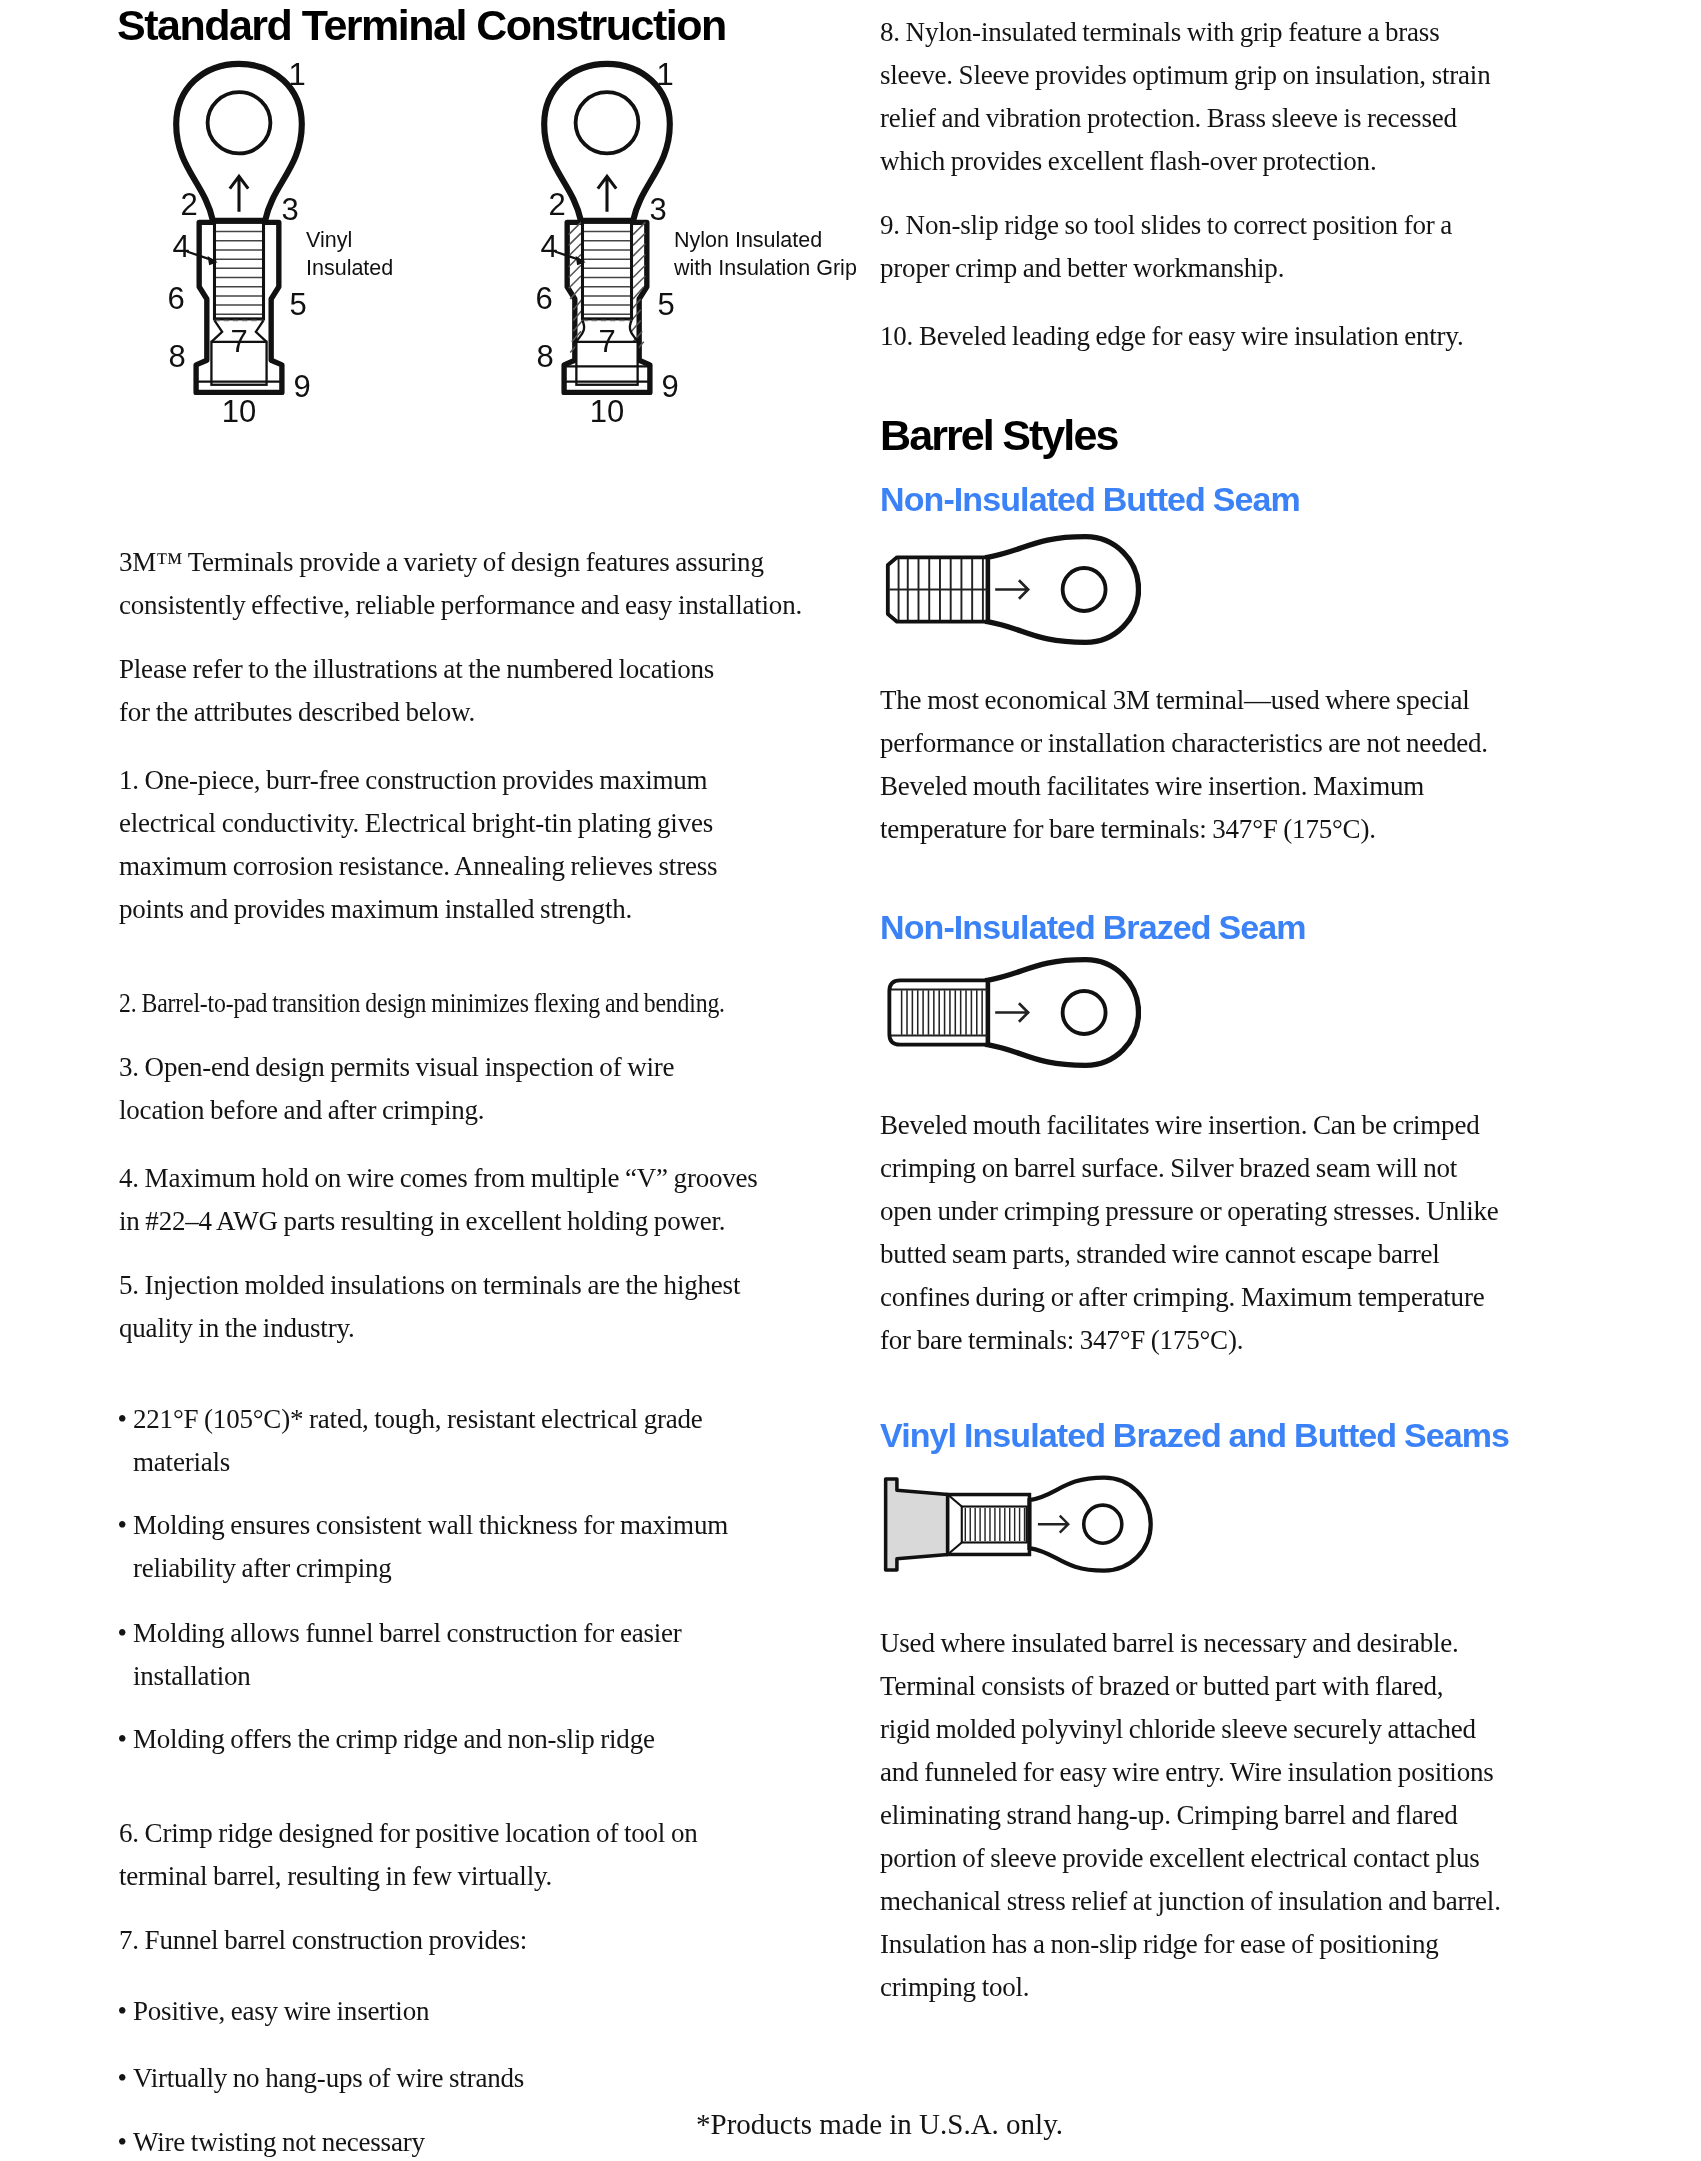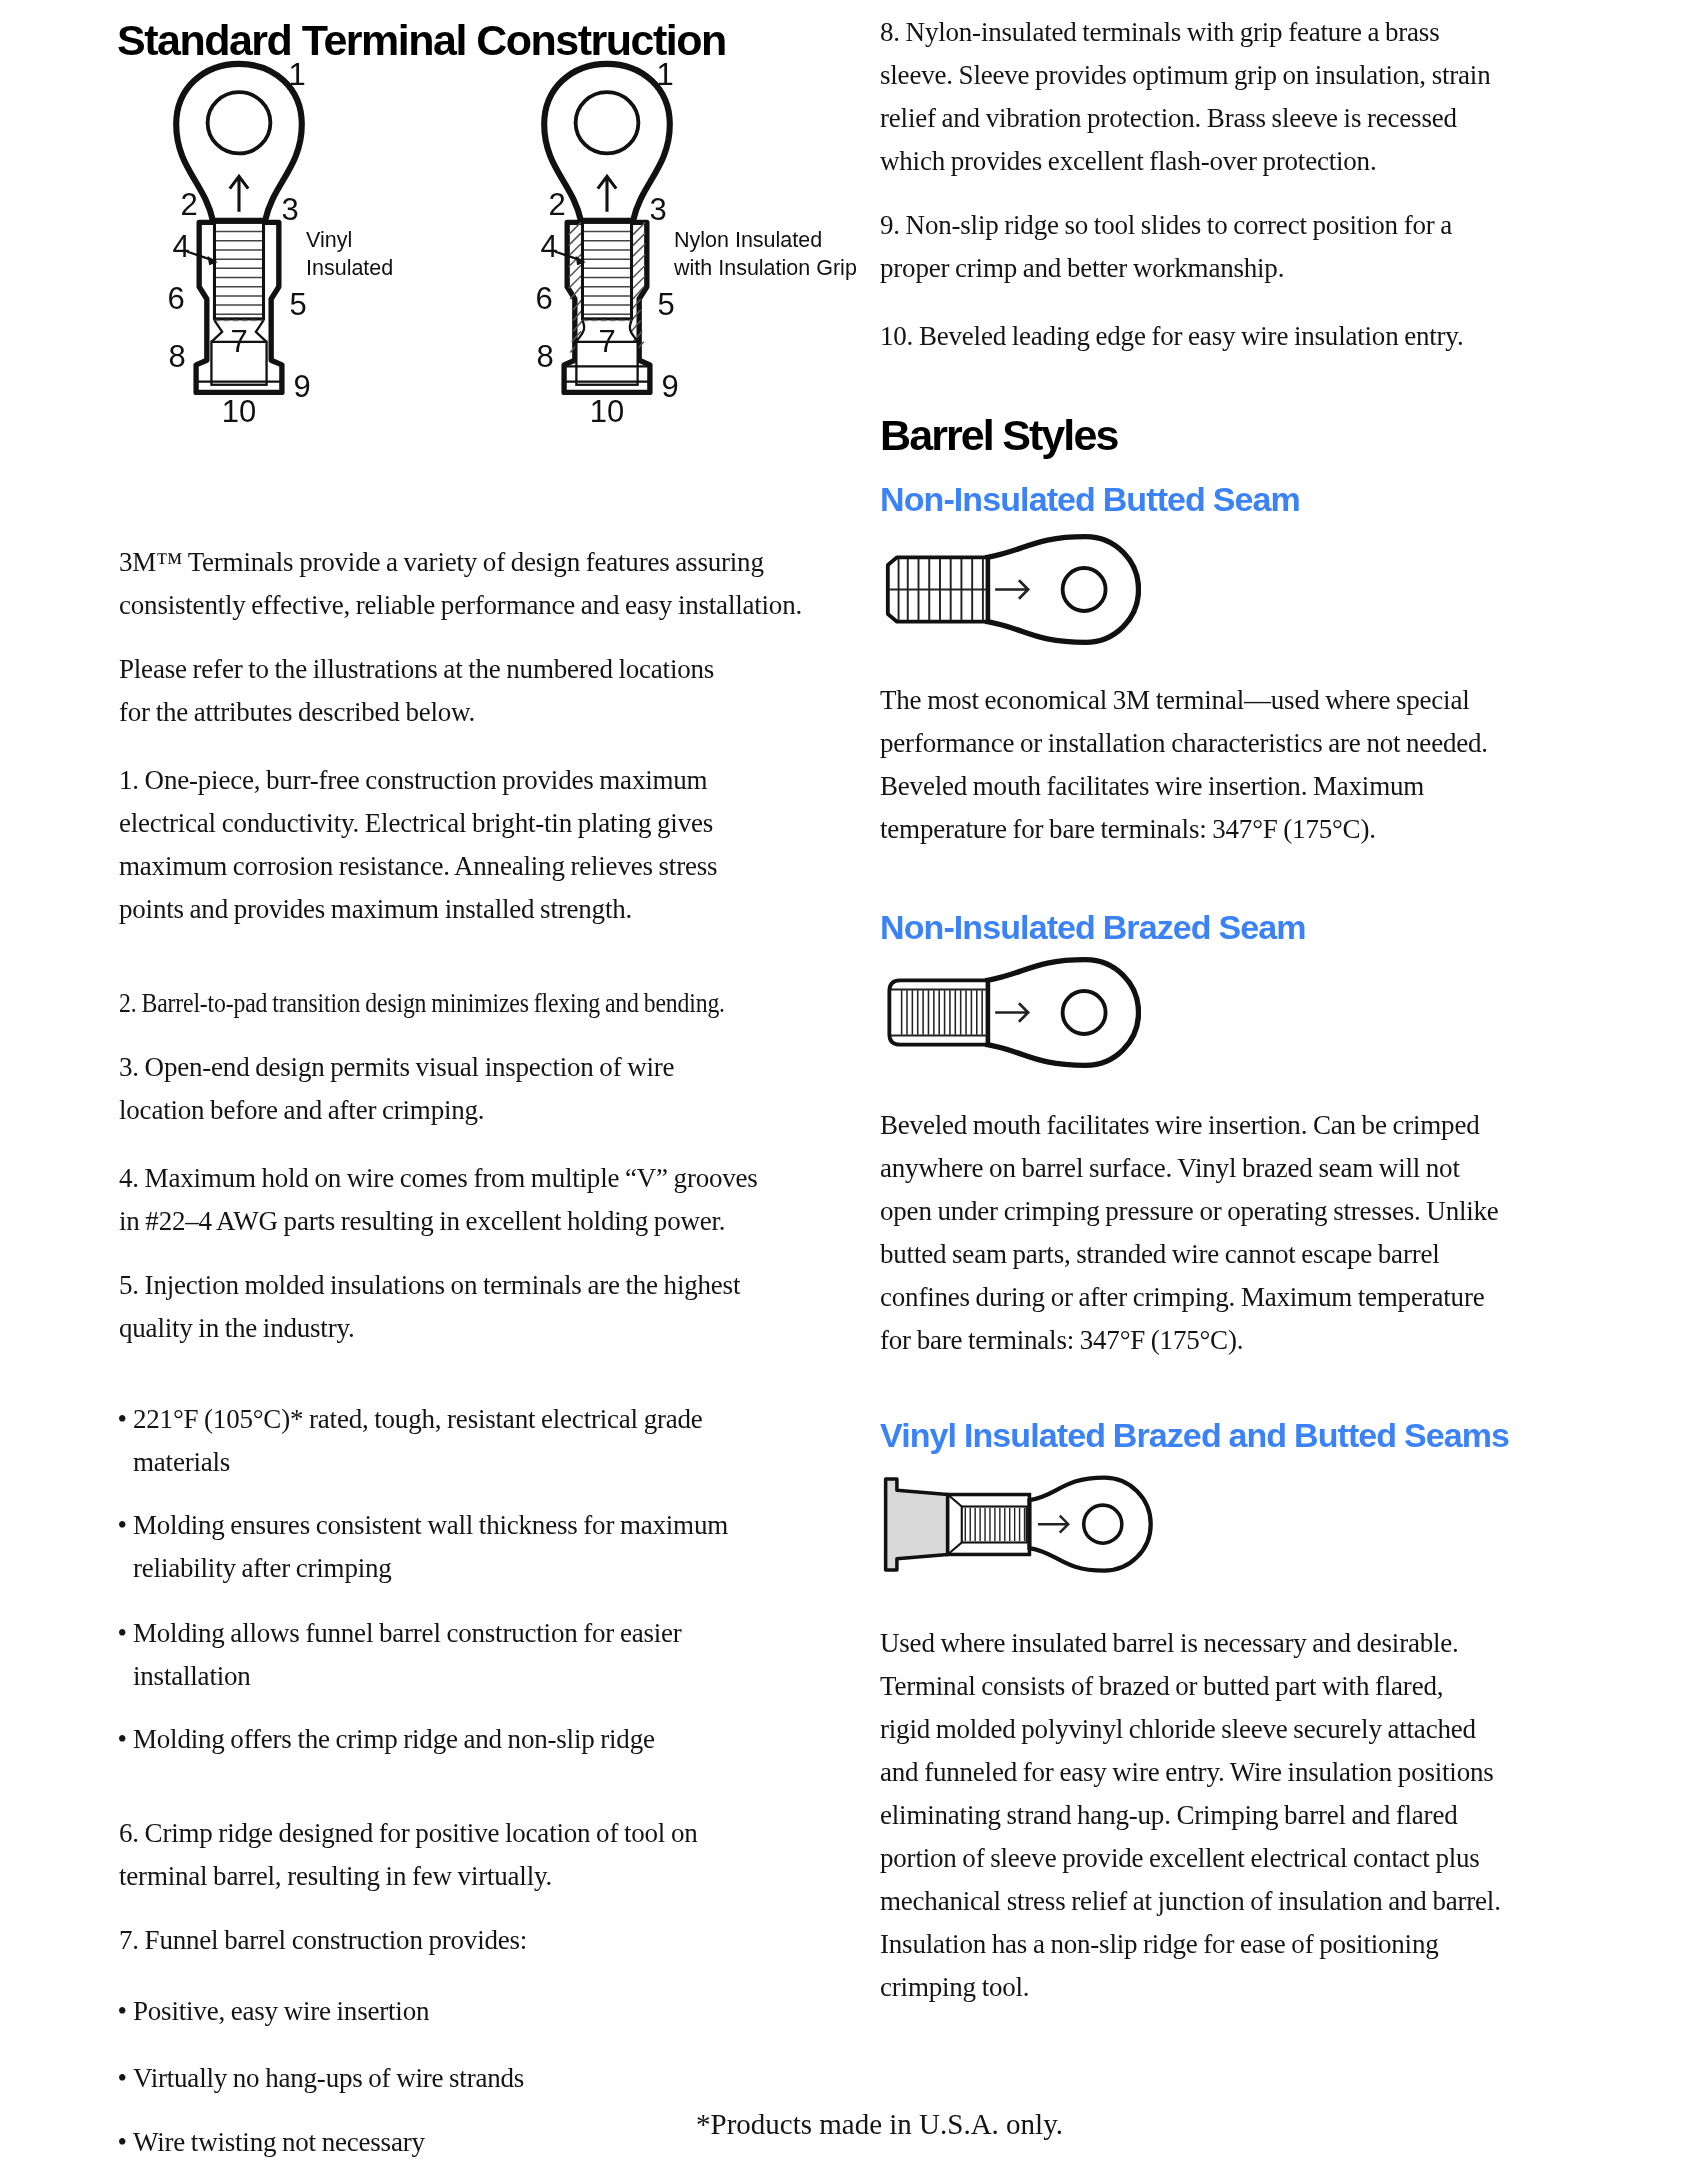--- a/index.html
+++ b/index.html
@@ -40,21 +40,21 @@
   
   .figure{position:relative;height:115px;}
   .footnote{position:absolute;left:696px;top:2108px;font-size:29px;
             font-family:"Liberation Serif",serif;color:#141414;white-space:nowrap;}
 </style>
 </head>
 <body>
 
 <div class="page">
 
-  <div class="h1" style="left:117px;top:17px;text-align:center;">Standard Terminal Construction</div>
+  <div class="h1" style="left:117px;top:2px;text-align:center;">Standard Terminal Construction</div>
 
   <div class="term" id="term-left">
     <svg viewBox="0 0 240 470" width="184" height="360">
       <path d="M 86,210 C 76,162 38,140 38,84 C 38,37 74,5 120,5 C 166,5 202,37 202,84 C 202,140 164,162 154,210 Z" fill="#fff" stroke="#111" stroke-width="8" stroke-linejoin="round"></path>
       <ellipse cx="120" cy="82" rx="41" ry="40" fill="#fff" stroke="#111" stroke-width="5"></ellipse>
       <path d="M120,198 V154 M108,168 L120,152 L132,168" fill="none" stroke="#111" stroke-width="4"></path>
       <path d="M 68,212 H 172 V 296 L 162,312 V 392 L 176,398 V 434 H 64 V 398 L 78,392 V 312 L 68,296 Z" fill="#fff" stroke="#111" stroke-width="7" stroke-linejoin="round"></path>
       <rect x="88" y="212" width="64" height="126" fill="#fff" stroke="#111" stroke-width="4"></rect>
       <path d="M90,224 H150 M90,236 H150 M90,248 H150 M90,260 H150 M90,272 H150 M90,284 H150 M90,296 H150 M90,308 H150 M90,320 H150 M90,332 H150" stroke="#444" stroke-width="2"></path>
       <path d="M88,340 H152" stroke="#777" stroke-width="2" stroke-dasharray="7 5"></path>
@@ -224,21 +224,21 @@
         <path d="M 140,33 C 190,24 200,6 268,6 A 69 69 0 1 1 268,144 C 200,144 190,126 140,117 Z" fill="#fff" stroke="#111" stroke-width="7"></path>
         <circle cx="266" cy="75" r="28" fill="#fff" stroke="#111" stroke-width="5"></circle>
         <path d="M 26,33 H 140 V 117 H 26 Q 12,117 12,103 V 47 Q 12,33 26,33 Z" fill="#fff" stroke="#111" stroke-width="5"></path>
         <path d="M14,45 H140 M14,105 H140" stroke="#222" stroke-width="2.5"></path>
         <path d="M28,46 V104 M35,46 V104 M42,46 V104 M49,46 V104 M56,46 V104 M63,46 V104 M70,46 V104 M77,46 V104 M84,46 V104 M91,46 V104 M98,46 V104 M105,46 V104 M112,46 V104 M119,46 V104 M126,46 V104 M133,46 V104" stroke="#222" stroke-width="2"></path>
         <path d="M150,75 H192 M181,63 L193,75 L181,87" fill="none" stroke="#222" stroke-width="3.5"></path>
       </svg>
     </div>
     <div class="g44">
       <div class="ln">Beveled mouth facilitates wire insertion. Can be crimped</div>
-      <div class="ln">anywhere on barrel surface. Vinyl brazed seam will not</div>
+      <div class="ln">crimping on barrel surface. Silver brazed seam will not</div>
       <div class="ln">open under crimping pressure or operating stresses. Unlike</div>
       <div class="ln">butted seam parts, stranded wire cannot escape barrel</div>
       <div class="ln">confines during or after crimping. Maximum temperature</div>
       <div class="ln">for bare terminals: 347°F (175°C).</div>
     </div>
 
     <div class="h2-flow g72">Vinyl Insulated Brazed and Butted Seams</div>
     <div class="figure g16" style="height:117px;">
       <svg viewBox="0 0 400 165" width="282" height="117">
         <path d="M 8,18 H 24 V 34 L 96,40 V 125 L 24,131 V 147 H 8 Z" fill="#d9d9d9" stroke="#111" stroke-width="5" stroke-linejoin="round"></path>

